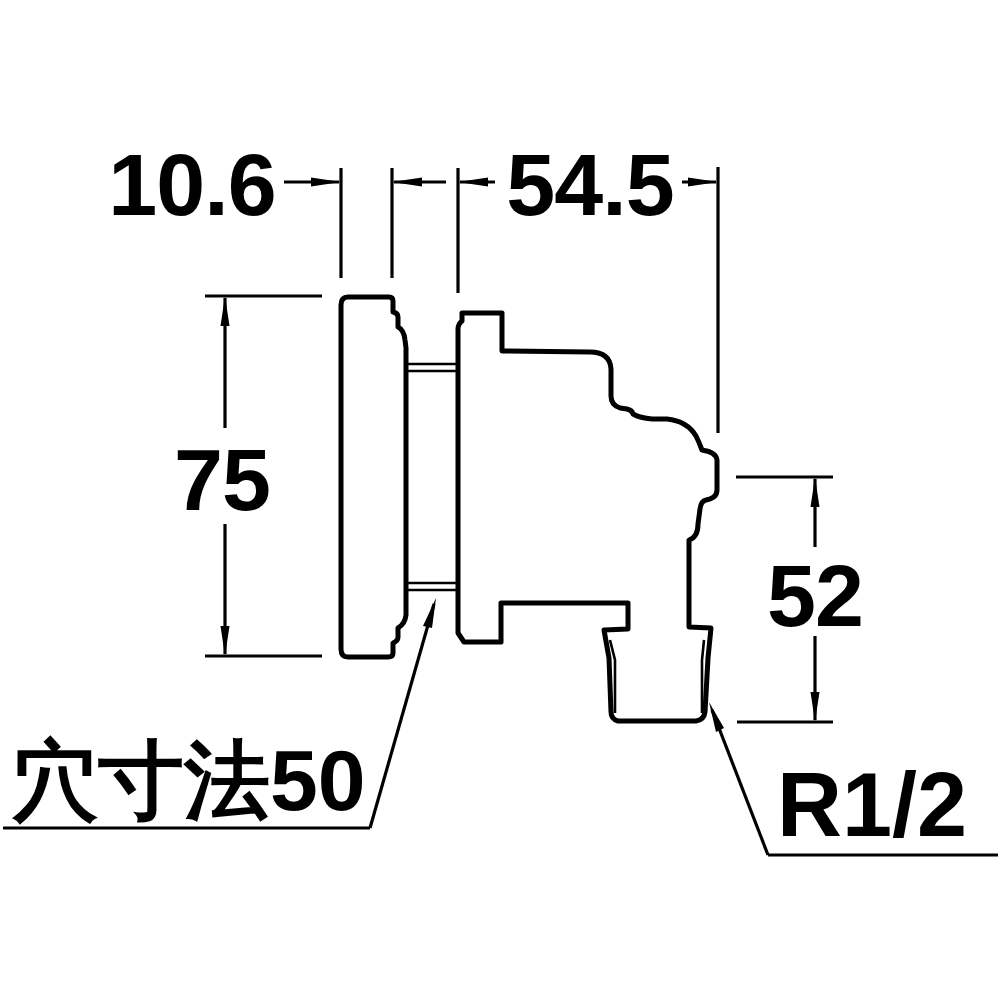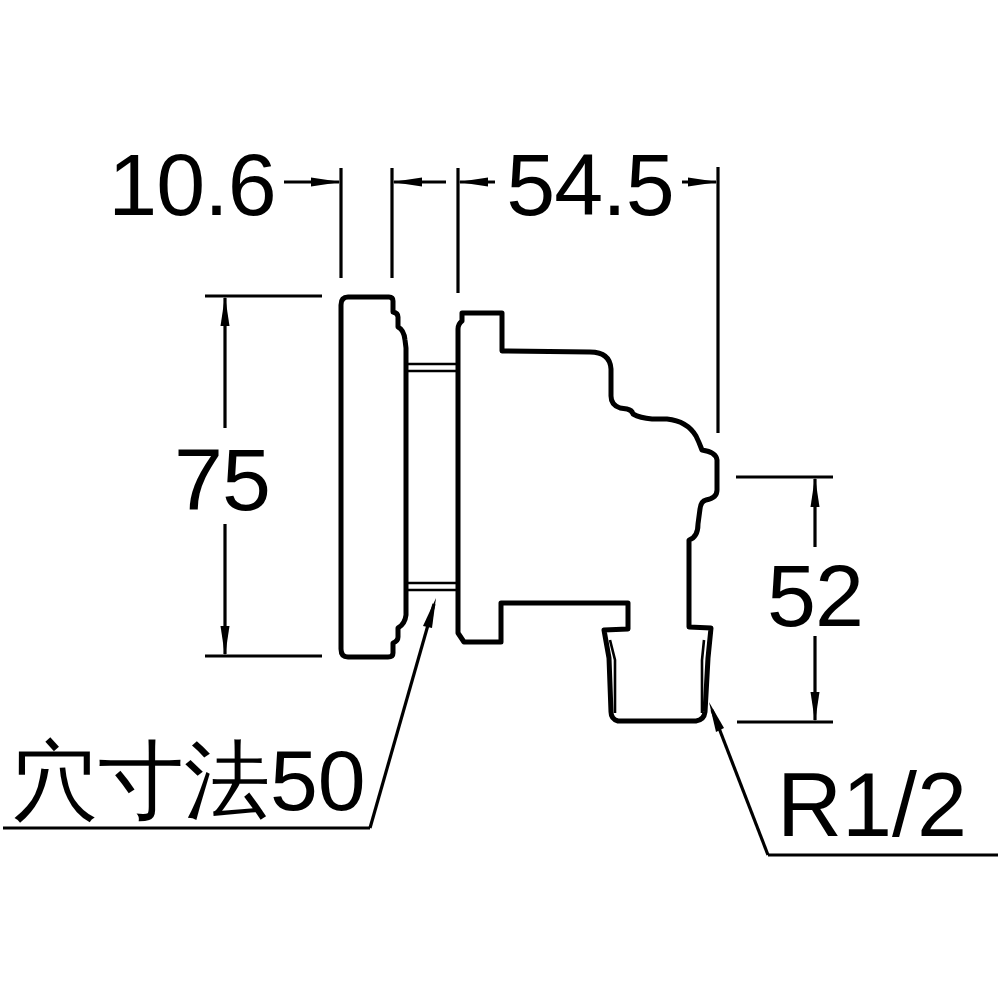--- a/index.html
+++ b/index.html
@@ -6,20 +6,21 @@
     margin: 0;
     padding: 0;
     background: #ffffff;
   }
   .stage {
     position: relative;
     width: 1000px;
     height: 1000px;
     background: #ffffff;
     overflow: hidden;
+    font-weight: bold;
   }
   svg {
     display: block;
   }
   .outline {
     fill: none;
     stroke: #000000;
     stroke-width: 5;
     stroke-linejoin: round;
     stroke-linecap: round;

